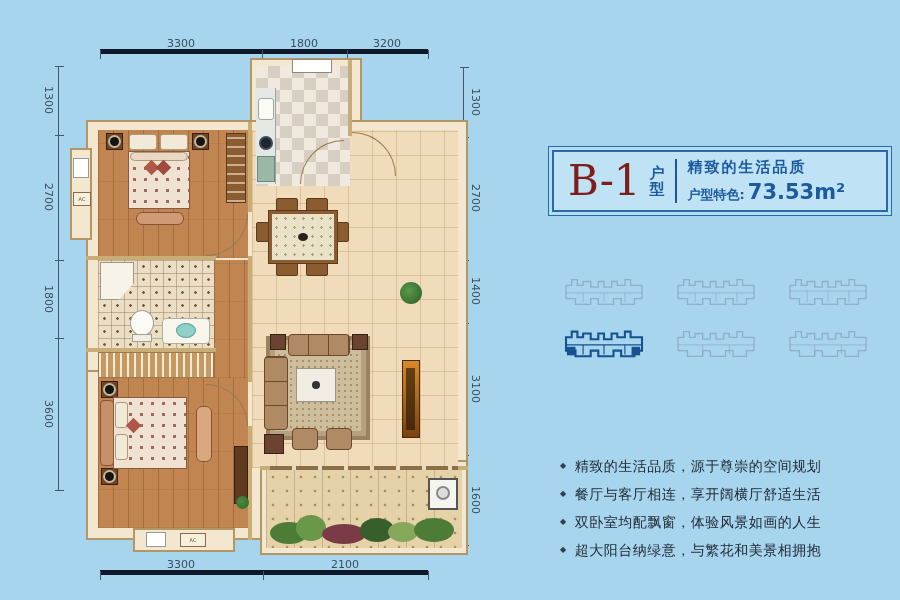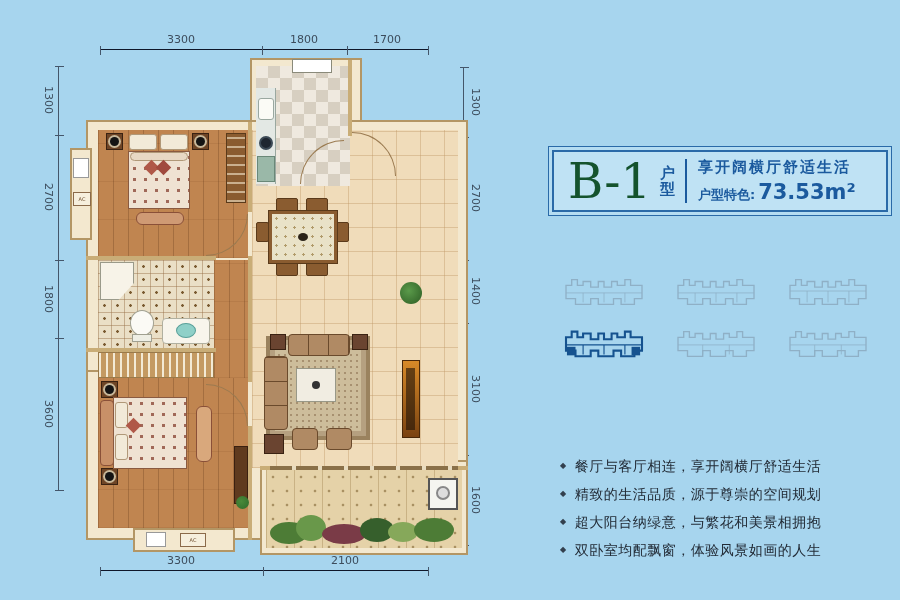--- a/index.html
+++ b/index.html
@@ -1,20 +1,20 @@
 <!DOCTYPE html>
 <html><head>
 <meta charset="utf-8">
 <style>
   html,body{margin:0;padding:0;}
   .page{position:relative;width:900px;height:600px;background:#a7d5ee;overflow:hidden;
         font-family:"DejaVu Sans",sans-serif;}
 
   
-  .dim-h{position:absolute;border-top:1px solid #0f172a;}
+  .dim-h{position:absolute;border-top:5px solid #0f172a;}
   .dim-v{position:absolute;border-left:1px solid #44566a;}
   .tick-v{position:absolute;width:1px;height:9px;background:#44566a;top:-4px;}
   .tick-h{position:absolute;height:1px;width:9px;background:#44566a;left:-4px;}
   .dim-label{position:absolute;top:-17px;font-size:11px;color:#3c4c5c;transform:translateX(-50%);white-space:nowrap;}
   .dim-label-v{position:absolute;transform:translateY(-50%);writing-mode:vertical-rl;font-size:11px;color:#3c4c5c;white-space:nowrap;}
 
   
   .wall{position:absolute;background:#f3e8cf;border:2px solid #b39665;box-sizing:border-box;z-index:1;}
   .iwall{position:absolute;background:#c9ad77;z-index:3;}
   .floor{position:absolute;z-index:2;box-sizing:border-box;}
@@ -42,21 +42,21 @@
   .ac-box{position:absolute;background:#f6efdd;border:1px solid #8a6a4a;z-index:4;
           font-size:5px;color:#6a4a2a;display:flex;align-items:center;justify-content:center;}
 
   
   .title{position:absolute;left:540px;top:56px;width:360px;text-align:center;
          font-size:29px;font-weight:bold;color:#1565a8;letter-spacing:2px;}
   .unit-box{position:absolute;left:548px;top:146px;width:344px;height:70px;
             border:1px solid #2a6aa8;background:#b5ddf2;padding:3px;box-sizing:border-box;}
   .unit-inner{width:100%;height:100%;border:2px solid #2a6aa8;background:#bfe2f4;
               box-sizing:border-box;display:flex;align-items:center;}
-  .unit-code{font-family:"DejaVu Serif",serif;font-size:48px;color:#14532d;margin-left:14px;line-height:1;}
+  .unit-code{font-family:"DejaVu Serif",serif;font-size:42px;color:#7f1d1d;margin-left:14px;line-height:1;}
   .unit-type{width:17px;line-height:16px;word-break:break-all;font-size:15px;font-weight:bold;
              color:#1b5a9e;margin-left:9px;}
   .unit-div{width:2px;height:44px;background:#1b5a9e;margin:0 11px 0 8px;}
   .unit-right{display:flex;flex-direction:column;gap:3px;}
   .unit-layout{font-size:15px;font-weight:bold;color:#1b5a9e;letter-spacing:2px;}
   .unit-area{display:flex;align-items:baseline;gap:3px;color:#1b5a9e;}
   .unit-area .lbl{font-size:13px;font-weight:bold;}
   .unit-area .val{font-size:21px;font-weight:bold;}
 
   .bgrid{position:absolute;left:556px;top:272px;width:320px;display:grid;
@@ -199,21 +199,21 @@
     <div class="bush" style="left:388px;top:522px;width:30px;height:20px;background:#86a85a;"></div>
     <div class="bush" style="left:414px;top:518px;width:40px;height:24px;background:#4d7c36;"></div>
 
     <div class="dim-h" style="left:100px;top:49px;width:328px;">
       <span class="tick-v" style="left:0;"></span>
         <span class="tick-v" style="left:162px;"></span>
       <span class="tick-v" style="left:247px;"></span>
         <span class="tick-v" style="left:328px;"></span>
       <span class="dim-label" style="left:81px;">3300</span>
       <span class="dim-label" style="left:204px;">1800</span>
-      <span class="dim-label" style="left:287px;">1700</span>
+      <span class="dim-label" style="left:287px;">3200</span>
     </div>
     <div class="dim-h" style="left:100px;top:570px;width:328px;">
       <span class="tick-v" style="left:0;"></span>
         <span class="tick-v" style="left:163px;"></span>
         <span class="tick-v" style="left:328px;"></span>
       <span class="dim-label" style="left:81px;">3300</span>
       <span class="dim-label" style="left:245px;">2100</span>
     </div>
     <div class="dim-v" style="left:58px;top:66px;height:424px;">
       <span class="tick-h" style="top:0;"></span>
@@ -241,21 +241,21 @@
     </div>
   </div>
 
 
   <div class="unit-box">
     <div class="unit-inner">
       <span class="unit-code">B-1</span>
       <span class="unit-type">户型</span>
       <span class="unit-div"></span>
       <span class="unit-right">
-        <span class="unit-layout">享开阔横厅舒适生活</span>
+        <span class="unit-layout">精致的生活品质</span>
         <span class="unit-area">
           <span class="lbl">户型特色:</span>
           <span class="val">73.53m²</span>
         </span>
       </span>
     </div>
   </div>
 
   <div class="bgrid">
     <svg width="92" height="38" viewBox="0 0 88 40">
@@ -282,26 +282,26 @@
     </svg>
     <svg width="92" height="38" viewBox="0 0 88 40">
       <path d="M4 28 V14 H10 V8 H16 V14 H22 V10 H30 V16 H38 V10 H44 V16 H52 V10 H58 V14 H66 V8 H72 V14 H84 V28 H76 V34 H62 V28 H54 V34 H38 V28 H30 V34 H14 V28 Z" fill="none" stroke="#8fb0c6" stroke-width="1.4"></path>
       <path d="M4 22 H84 M30 22 V32 M58 22 V32" fill="none" stroke="#8fb0c6" stroke-width="0.8"></path>
     </svg>
   </div>
 
 
   <ul class="feat-list">
     <li>
+        <span>精致的生活品质，源于尊崇的空间规划</span>
+      </li>
+    <li>
         <span>餐厅与客厅相连，享开阔横厅舒适生活</span>
       </li>
     <li>
-        <span>精致的生活品质，源于尊崇的空间规划</span>
+        <span>双卧室均配飘窗，体验风景如画的人生</span>
       </li>
     <li>
         <span>超大阳台纳绿意，与繁花和美景相拥抱</span>
       </li>
-    <li>
-        <span>双卧室均配飘窗，体验风景如画的人生</span>
-      </li>
   </ul>
 
 </div>
 
 </body></html>

